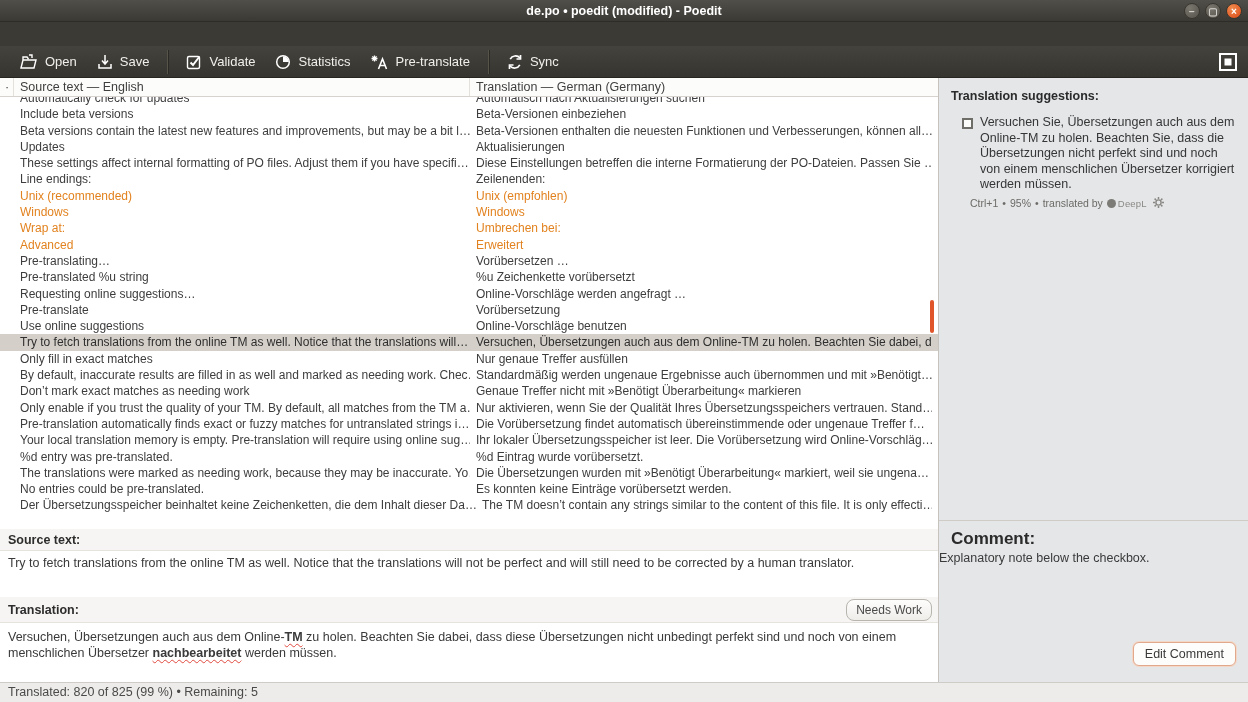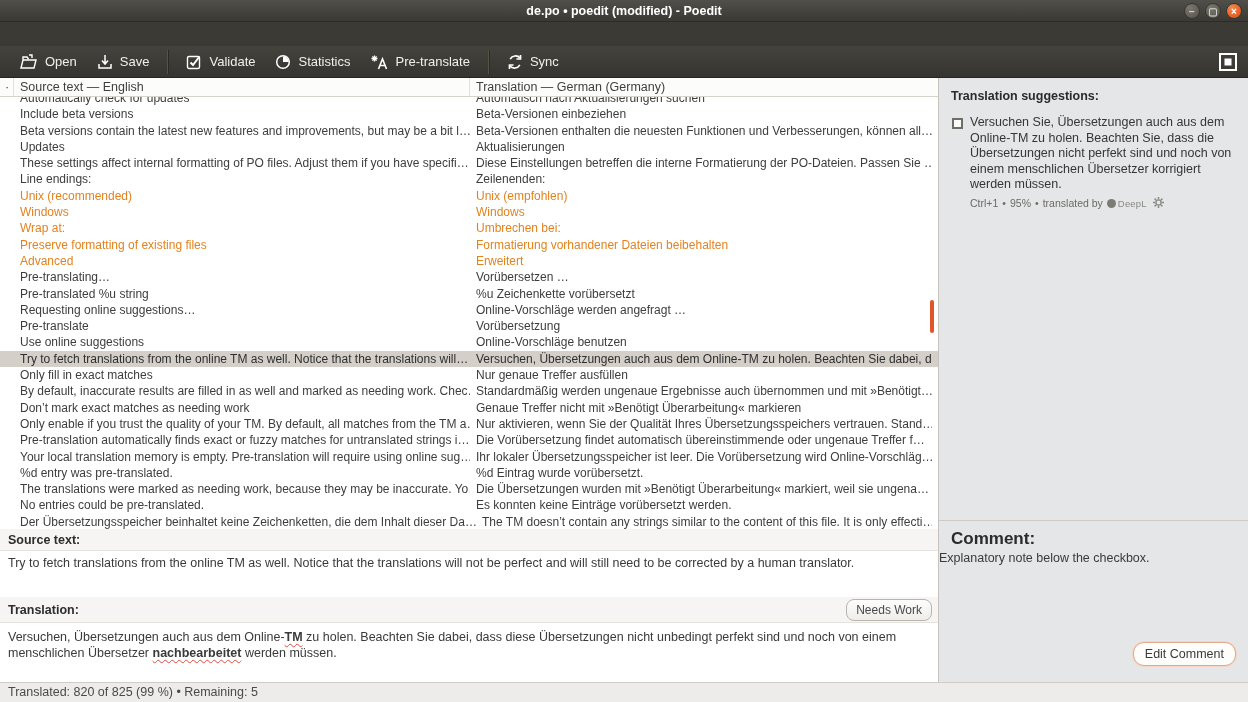--- a/index.html
+++ b/index.html
@@ -67,38 +67,38 @@
     font-size:12px; color:#4a4a4a; background:linear-gradient(#fdfdfc,#efedea);
     border:1px solid #b8b4ae; border-radius:8px; line-height:20px; }
   .tr-text { font-size:12.5px; color:#3a3a3a; padding:6px 8px; line-height:16px;
     max-width:920px; }
   .misspelled { text-decoration:underline; text-decoration-style:wavy;
     text-decoration-color:#e04a3f; text-decoration-thickness:1px; text-underline-offset:2px;font-weight:bold; }
 
   .sidebar { position:absolute; left:938px; top:78px; width:310px; height:604px;
     background:#e4e6e8; border-left:1px solid #c6c3bf; }
   .sugg-title { font-size:12.5px; font-weight:bold; color:#2b2b2b; padding:11px 12px 10px 12px; }
-  .sugg-item { display:flex; padding:2px 10px 0 13px; gap:7px; }
+  .sugg-item { display:flex; padding:2px 10px 0 13px; gap:7px;margin-left:10px; }
   .sugg-icon { width:11px; height:11px; margin-top:3px; flex:none;
     border:2px solid #6f6d68; background:#fbfbfa; }
   .sugg-text { font-size:12.5px; color:#363636; line-height:15.6px; }
   .sugg-meta { font-size:10.5px; color:#6c6a66; padding:4px 12px 0 31px;
     display:flex; align-items:center; gap:4px; }
   .deepl-mark { display:inline-flex; align-items:center; gap:2px; color:#8a8884; }
   .deepl-dot { width:9px; height:9px; border-radius:50%; background:#7d7b76; display:inline-block; }
   .deepl-name { font-size:9.5px; letter-spacing:.2px; }
   .gear { margin-left:2px; }
 
   .comment-sec { position:absolute; left:0; top:442px; width:310px; height:162px;
     border-top:1px solid #cfccc8; }
   .comment-title { font-size:17px; font-weight:bold; color:#2b2b2b; padding:8px 12px 2px 12px; }
   .comment-text { font-size:12.5px; color:#3a3a3a; padding:0 0; }
   .editcomment-btn { position:absolute; right:13px; bottom:16px; height:24px; padding:0 11px;
     font-size:12.5px; color:#3a3a3a; background:#fdfdfc; border:1px solid #e2a88c;
-    border-radius:11px; line-height:22px; box-shadow:0 0 0 1px #f3d8c8; }
+    border-radius:6px; line-height:22px; box-shadow:0 0 0 1px #f3d8c8; }
 
   .statusbar { position:absolute; left:0; top:682px; width:1248px; height:20px;
     background:#edecea; border-top:1px solid #cfccc7; font-size:12.5px; color:#4a4a4a;
     line-height:19px; padding-left:8px; }
 </style>
 </head>
 <body>
 
 <div class="titlebar">
   <span>de.po • poedit (modified) - Poedit</span>
@@ -228,25 +228,20 @@
         </div>
         <div class="grid-row fuzzy">
           <div class="cell cell-id"></div>
           <div class="cell cell-src">Windows</div>
           <div class="cell cell-tr">Windows</div>
         </div>
         <div class="grid-row fuzzy">
           <div class="cell cell-id"></div>
           <div class="cell cell-src">Wrap at:</div>
           <div class="cell cell-tr">Umbrechen bei:</div>
-        </div>
-        <div class="grid-row fuzzy">
-          <div class="cell cell-id"></div>
-          <div class="cell cell-src">Preserve formatting of existing files</div>
-          <div class="cell cell-tr">Formatierung vorhandener Dateien beibehalten</div>
         </div>
         <div class="grid-row fuzzy">
           <div class="cell cell-id"></div>
           <div class="cell cell-src">Advanced</div>
           <div class="cell cell-tr">Erweitert</div>
         </div>
         <div class="grid-row ">
           <div class="cell cell-id"></div>
           <div class="cell cell-src">Pre-translating…</div>
           <div class="cell cell-tr">Vorübersetzen …</div>

